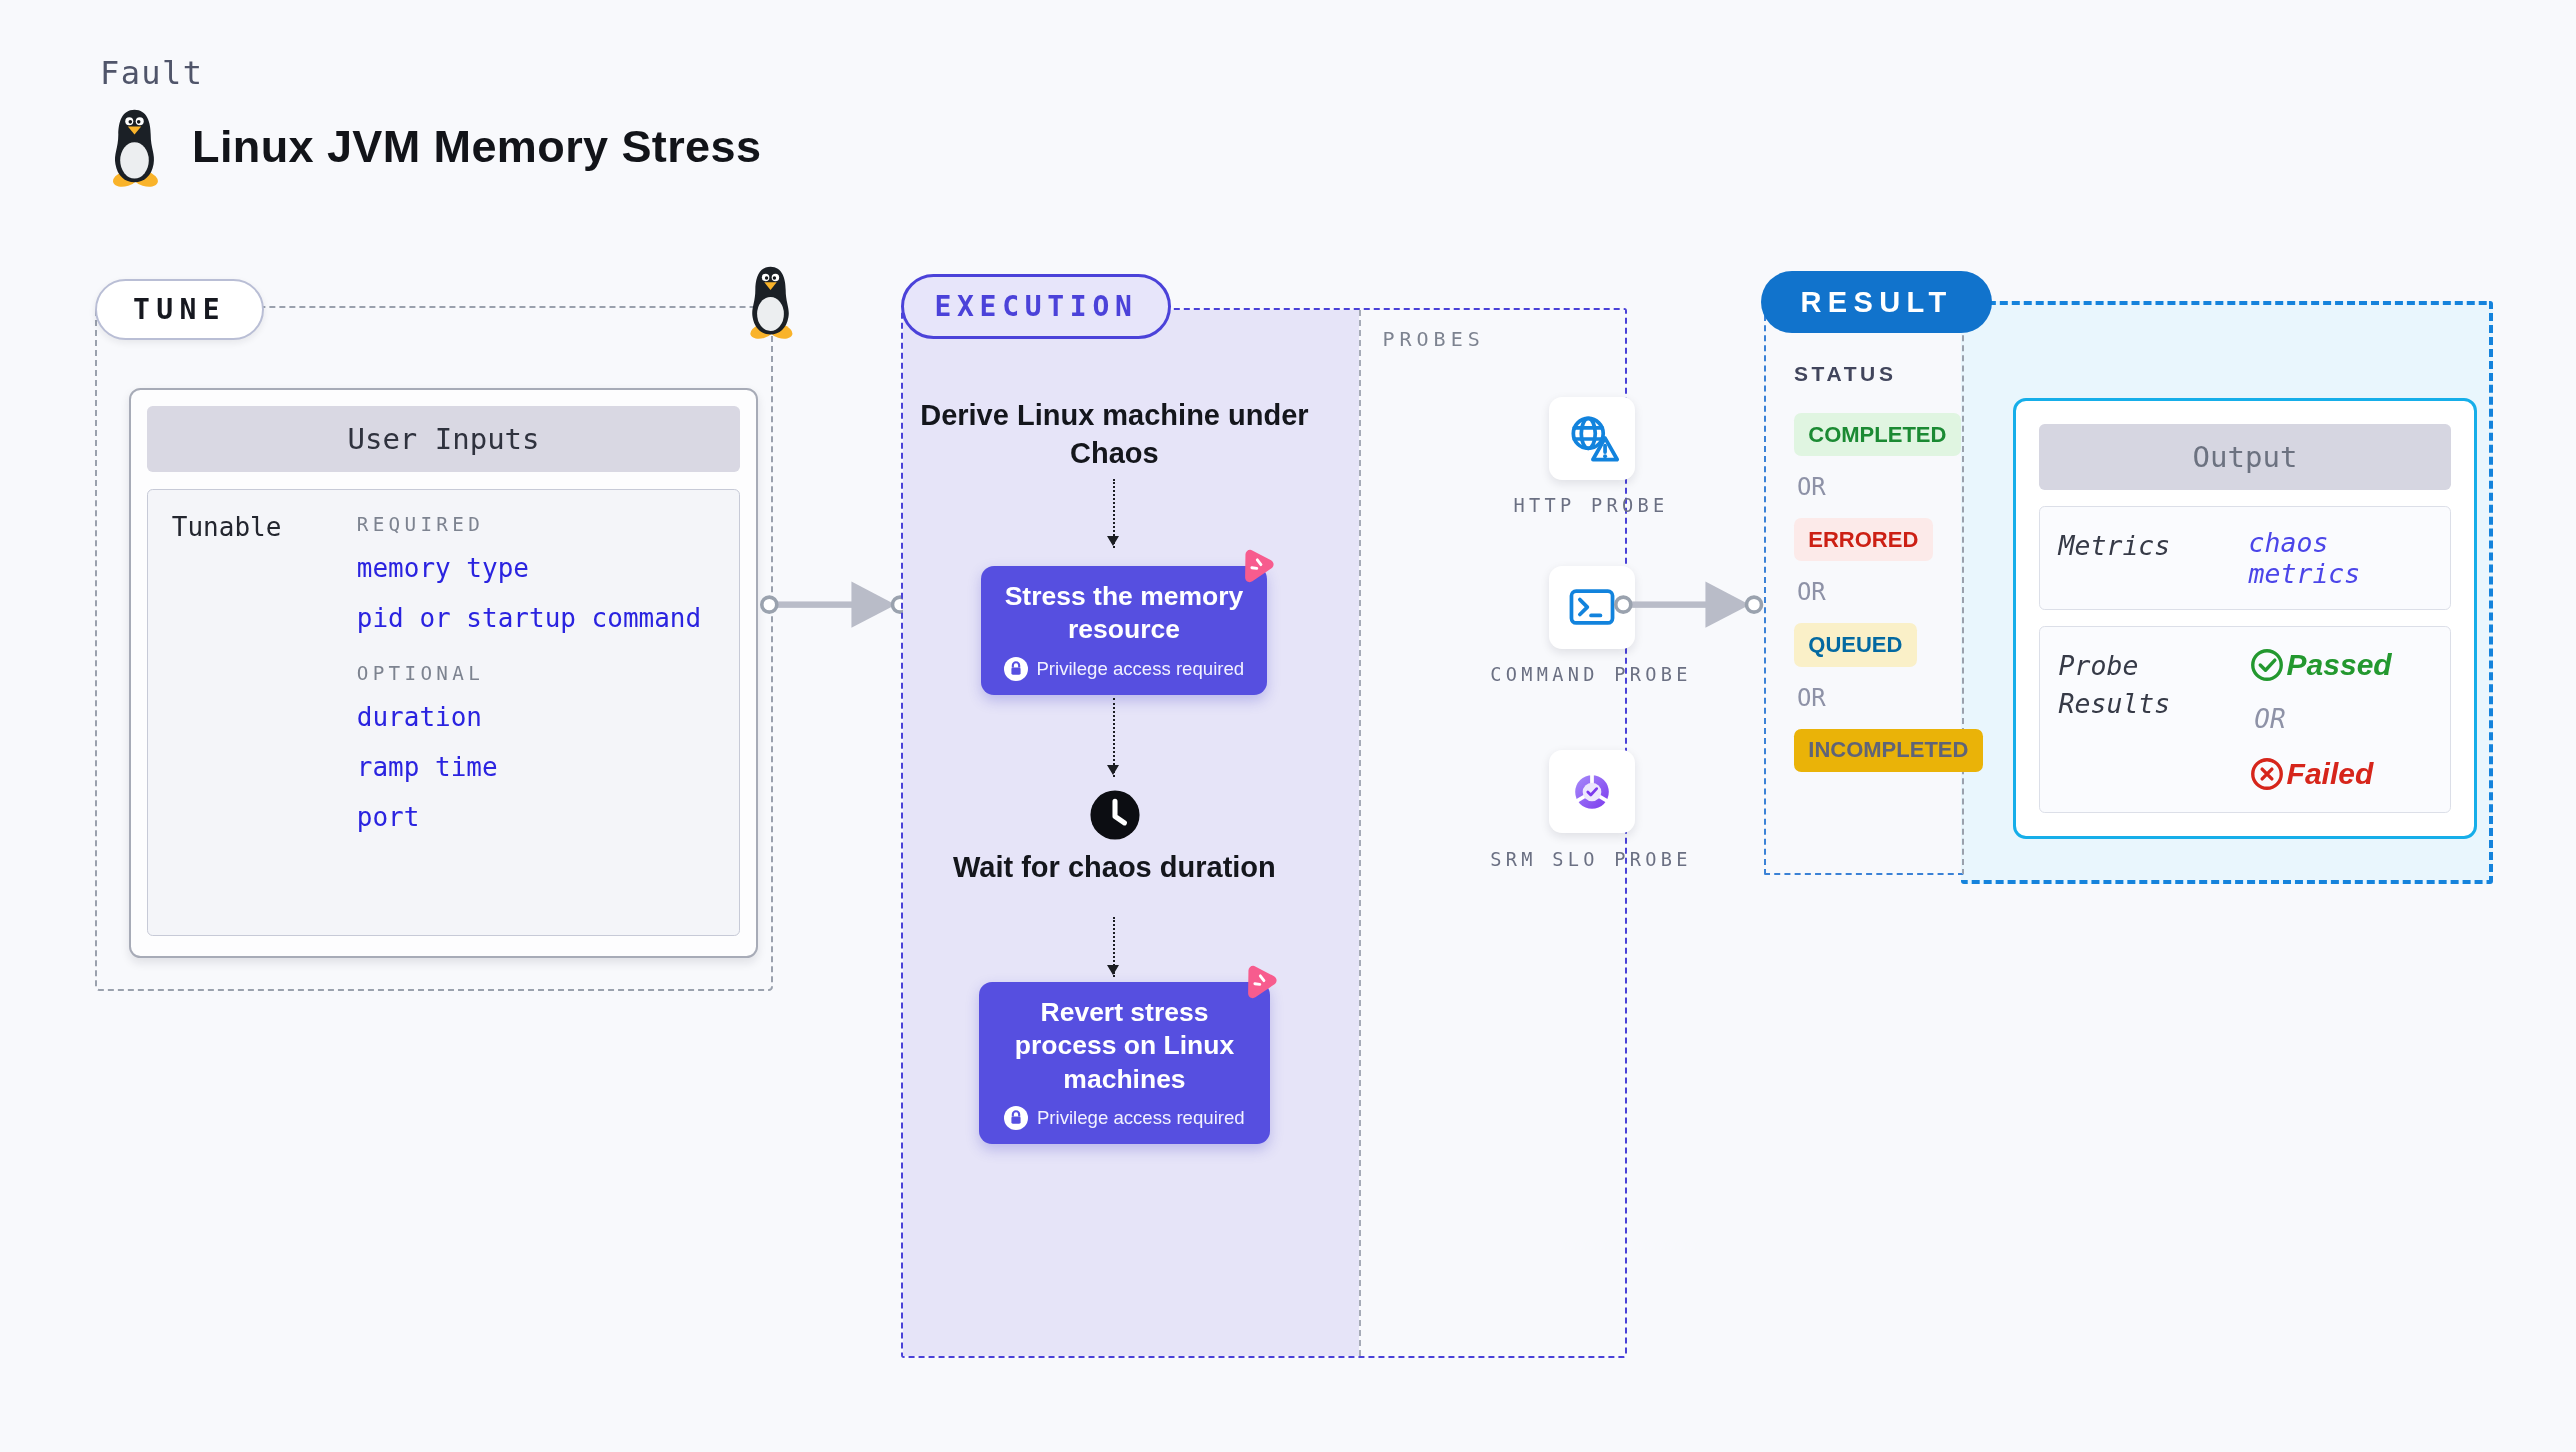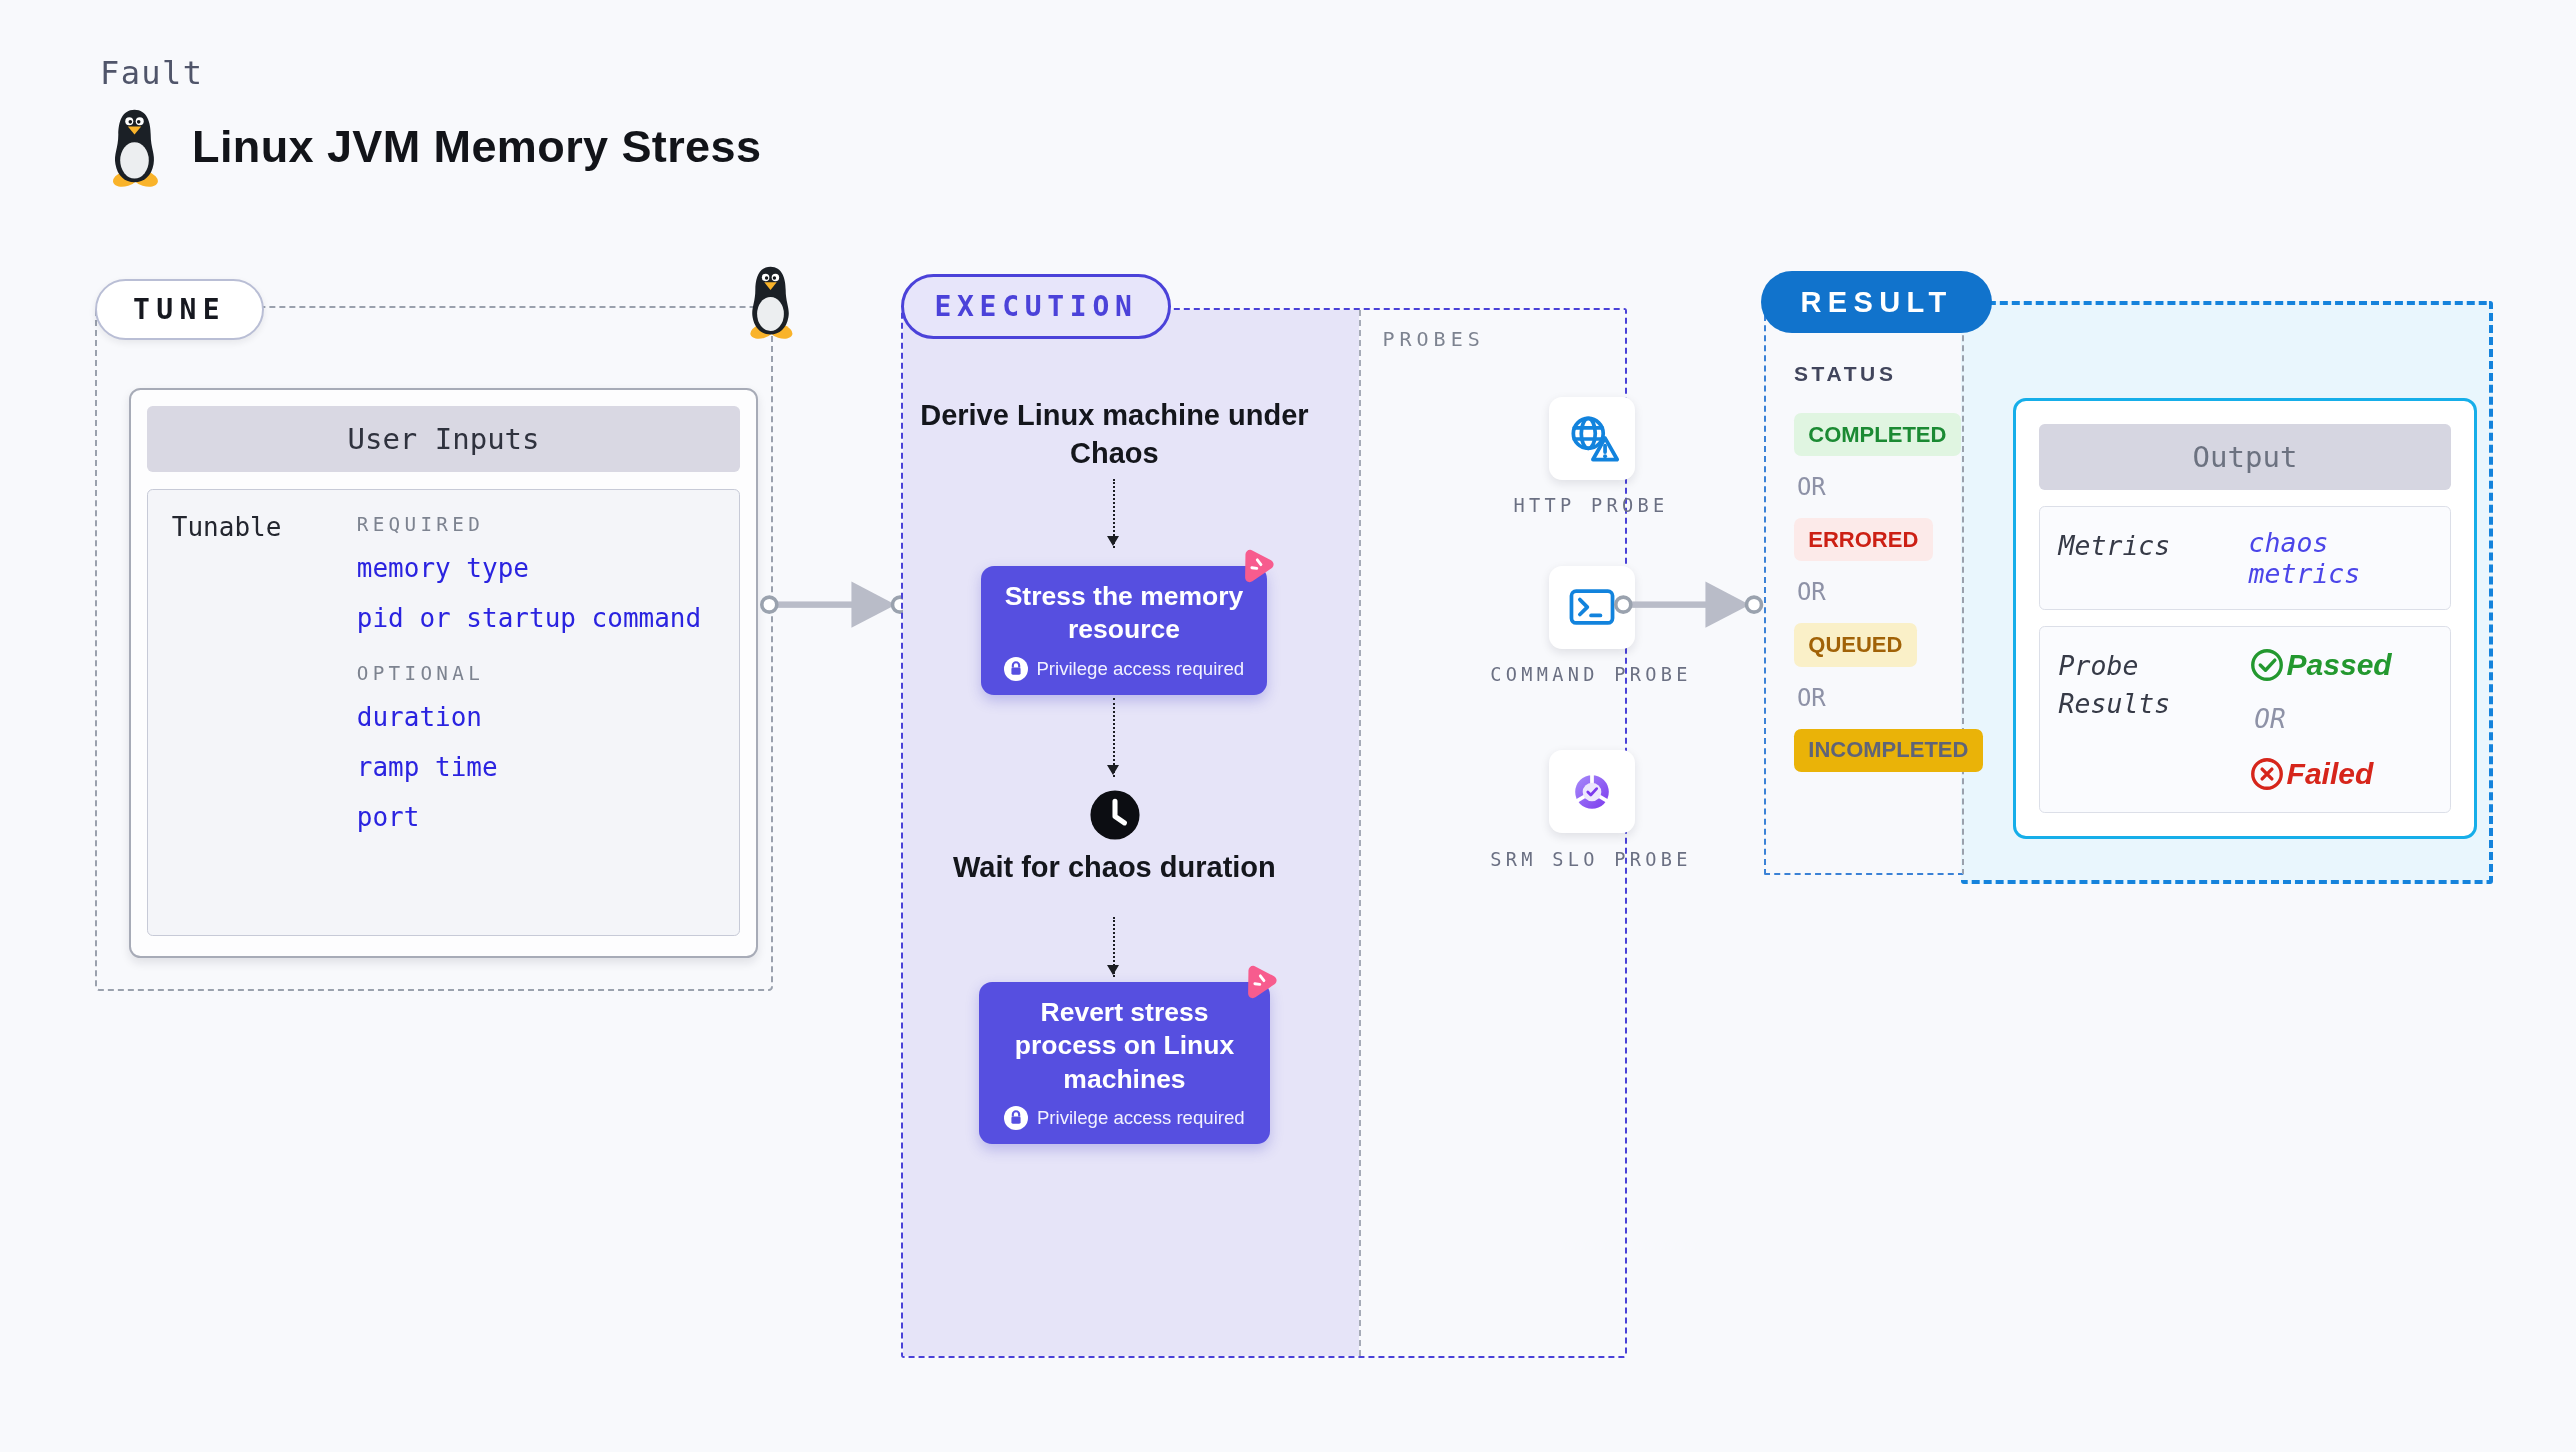--- a/index.html
+++ b/index.html
@@ -50,21 +50,21 @@
   .privilege-row span{font-size:18.6px;color:#f2f2ff;}
   .pink-badge{position:absolute;top:-18.6px;right:-10px;}
 
   
   .status-box{left:1764px;top:305px;width:196px;height:566px;border:2.1px dashed #3b82d6;border-right:2.1px dashed #9aa1ad;border-radius:1.4px;}
   .status-col{left:1794px;top:362px;display:flex;flex-direction:column;align-items:flex-start;}
   .status-title{font-size:21px;font-weight:bold;color:#41455c;letter-spacing:3.6px;margin-bottom:27px;}
   .status-badge{font-size:22px;font-weight:bold;border-radius:7.2px;padding:8.6px 14.3px;margin:0 0 17px 0;}
   .badge-completed{color:#1b8a33;background:#e0f5e1;}
   .badge-errored{color:#cc2014;background:#fceae9;}
-  .badge-queued{color:#a16207;background:#faf0c8;}
+  .badge-queued{color:#0369a1;background:#faf0c8;}
   .badge-incompleted{color:#5f6478;background:#eab308;}
   .or-text{font-size:24px;color:#8e92a7;margin:0 0 17px 2.9px;}
 
   .output-box{left:1961px;top:301px;width:528px;height:575px;background:#e9f6fd;border:4.3px dashed #1583dc;border-left:none;border-radius:2.9px;}
   .output-card{left:2013px;top:398px;width:464px;background:#ffffff;border:3.6px solid #16aee9;border-radius:13px;padding:23px;box-sizing:border-box;}
   .output-header{height:66px;background:#d6d6e1;border-radius:5.7px;display:flex;align-items:center;justify-content:center;font-size:29px;color:#6c7280;}
   .output-row{border:1.4px solid #dcdfe8;border-radius:5.7px;background:#fafbfe;margin-top:15.8px;padding:20px 18.6px;display:flex;align-items:flex-start;font-style:italic;}
   .row-label{width:150px;font-size:26.5px;color:#363a47;line-height:1.45;flex-shrink:0;}
   .metrics-value{font-size:26.5px;color:#4b45e9;margin-left:40px;margin-top:0px;}
   .pr-col{margin-left:40px;display:flex;flex-direction:column;align-items:flex-start;}

